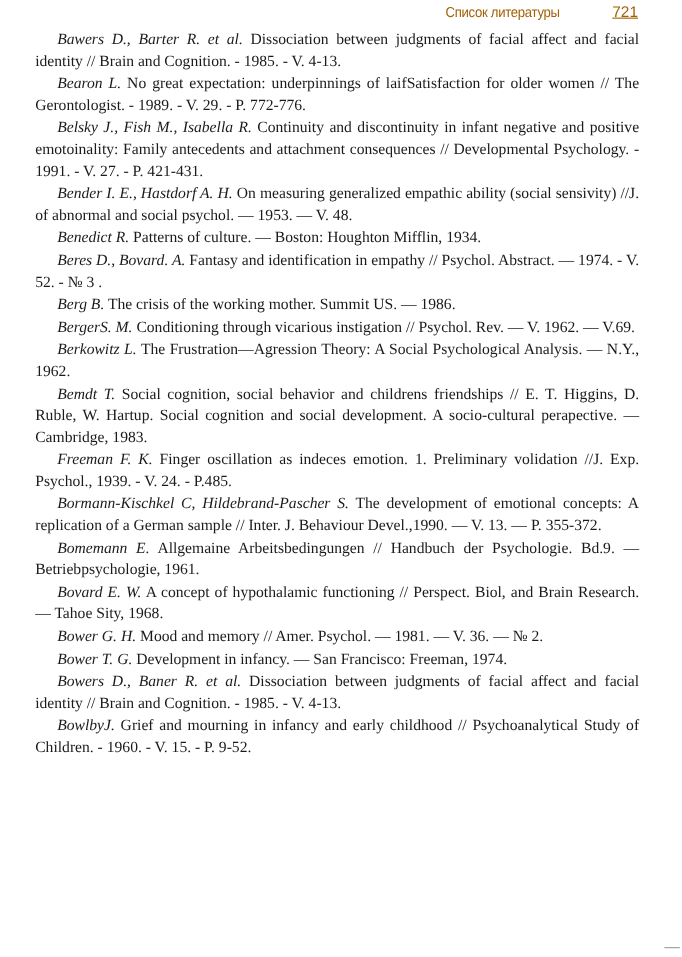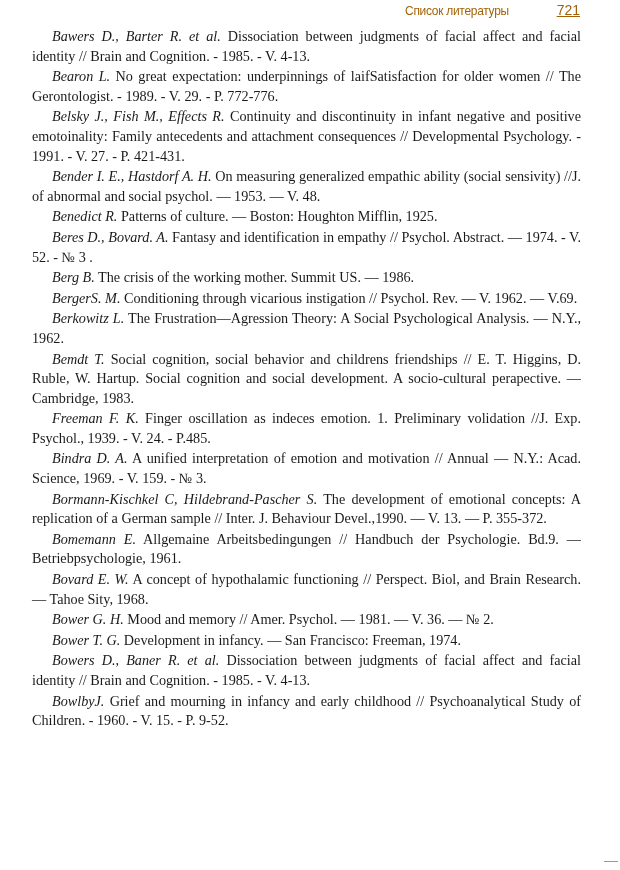--- a/index.html
+++ b/index.html
@@ -68,30 +68,29 @@
 <body>
 
 <div class="running-header">
   <span class="section-title">Список литературы</span>
   <span class="page-number">721</span>
 </div>
 
 <div class="refs">
   <p class="ref"><span class="author">Bawers D., Barter R. et al.</span><span> Dissociation between judgments of facial affect and facial identity // Brain and Cognition. - 1985. - V. 4-13.</span></p>
   <p class="ref"><span class="author">Bearon L.</span><span> No great expectation: underpinnings of laifSatisfaction for older women // The Gerontologist. - 1989. - V. 29. - P. 772-776.</span></p>
-  <p class="ref"><span class="author">Belsky J., Fish M., Effects R.</span><span> Continuity and discontinuity in infant negative and positive emotoinality: Family antecedents and attachment consequences // Developmental Psychology. - 1991. - V. 27. - P. 421-431.</span></p>
+  <p class="ref"><span class="author">Belsky J., Fish M., Isabella R.</span><span> Continuity and discontinuity in infant negative and positive emotoinality: Family antecedents and attachment consequences // Developmental Psychology. - 1991. - V. 27. - P. 421-431.</span></p>
   <p class="ref"><span class="author">Bender I. E., Hastdorf A. H.</span><span> On measuring generalized empathic ability (social sensivity) //J. of abnormal and social psychol. — 1953. — V. 48.</span></p>
-  <p class="ref"><span class="author">Benedict R.</span><span> Patterns of culture. — Boston: Houghton Mifflin, 1925.</span></p>
+  <p class="ref"><span class="author">Benedict R.</span><span> Patterns of culture. — Boston: Houghton Mifflin, 1934.</span></p>
   <p class="ref"><span class="author">Beres D., Bovard. A.</span><span> Fantasy and identification in empathy // Psychol. Abstract. — 1974. - V. 52. - № 3 .</span></p>
   <p class="ref"><span class="author">Berg B.</span><span> The crisis of the working mother. Summit US. — 1986.</span></p>
   <p class="ref"><span class="author">BergerS. M.</span><span> Conditioning through vicarious instigation // Psychol. Rev. — V. 1962. — V.69.</span></p>
   <p class="ref"><span class="author">Berkowitz L.</span><span> The Frustration—Agression Theory: A Social Psychological Analysis. — N.Y., 1962.</span></p>
   <p class="ref"><span class="author">Bemdt T.</span><span> Social cognition, social behavior and childrens friendships // E. T. Higgins, D. Ruble, W. Hartup. Social cognition and social development. A socio-cultural perapective. — Cambridge, 1983.</span></p>
   <p class="ref"><span class="author">Freeman F. K.</span><span> Finger oscillation as indeces emotion. 1. Preliminary volidation //J. Exp. Psychol., 1939. - V. 24. - P.485.</span></p>
-  <p class="ref"><span class="author">Bindra D. A.</span><span> A unified interpretation of emotion and motivation // Annual — N.Y.: Acad. Science, 1969. - V. 159. - № 3.</span></p>
   <p class="ref"><span class="author">Bormann-Kischkel C, Hildebrand-Pascher S.</span><span> The development of emotional concepts: A replication of a German sample // Inter. J. Behaviour Devel.,1990. — V. 13. — P. 355-372.</span></p>
   <p class="ref"><span class="author">Bomemann E.</span><span> Allgemaine Arbeitsbedingungen // Handbuch der Psychologie. Bd.9. — Betriebpsychologie, 1961.</span></p>
   <p class="ref"><span class="author">Bovard E. W.</span><span> A concept of hypothalamic functioning // Perspect. Biol, and Brain Research. — Tahoe Sity, 1968.</span></p>
   <p class="ref"><span class="author">Bower G. H.</span><span> Mood and memory // Amer. Psychol. — 1981. — V. 36. — № 2.</span></p>
   <p class="ref"><span class="author">Bower T. G.</span><span> Development in infancy. — San Francisco: Freeman, 1974.</span></p>
   <p class="ref"><span class="author">Bowers D., Baner R. et al.</span><span> Dissociation between judgments of facial affect and facial identity // Brain and Cognition. - 1985. - V. 4-13.</span></p>
   <p class="ref"><span class="author">BowlbyJ.</span><span> Grief and mourning in infancy and early childhood // Psychoanalytical Study of Children. - 1960. - V. 15. - P. 9-52.</span></p>
 
 </div>
 

